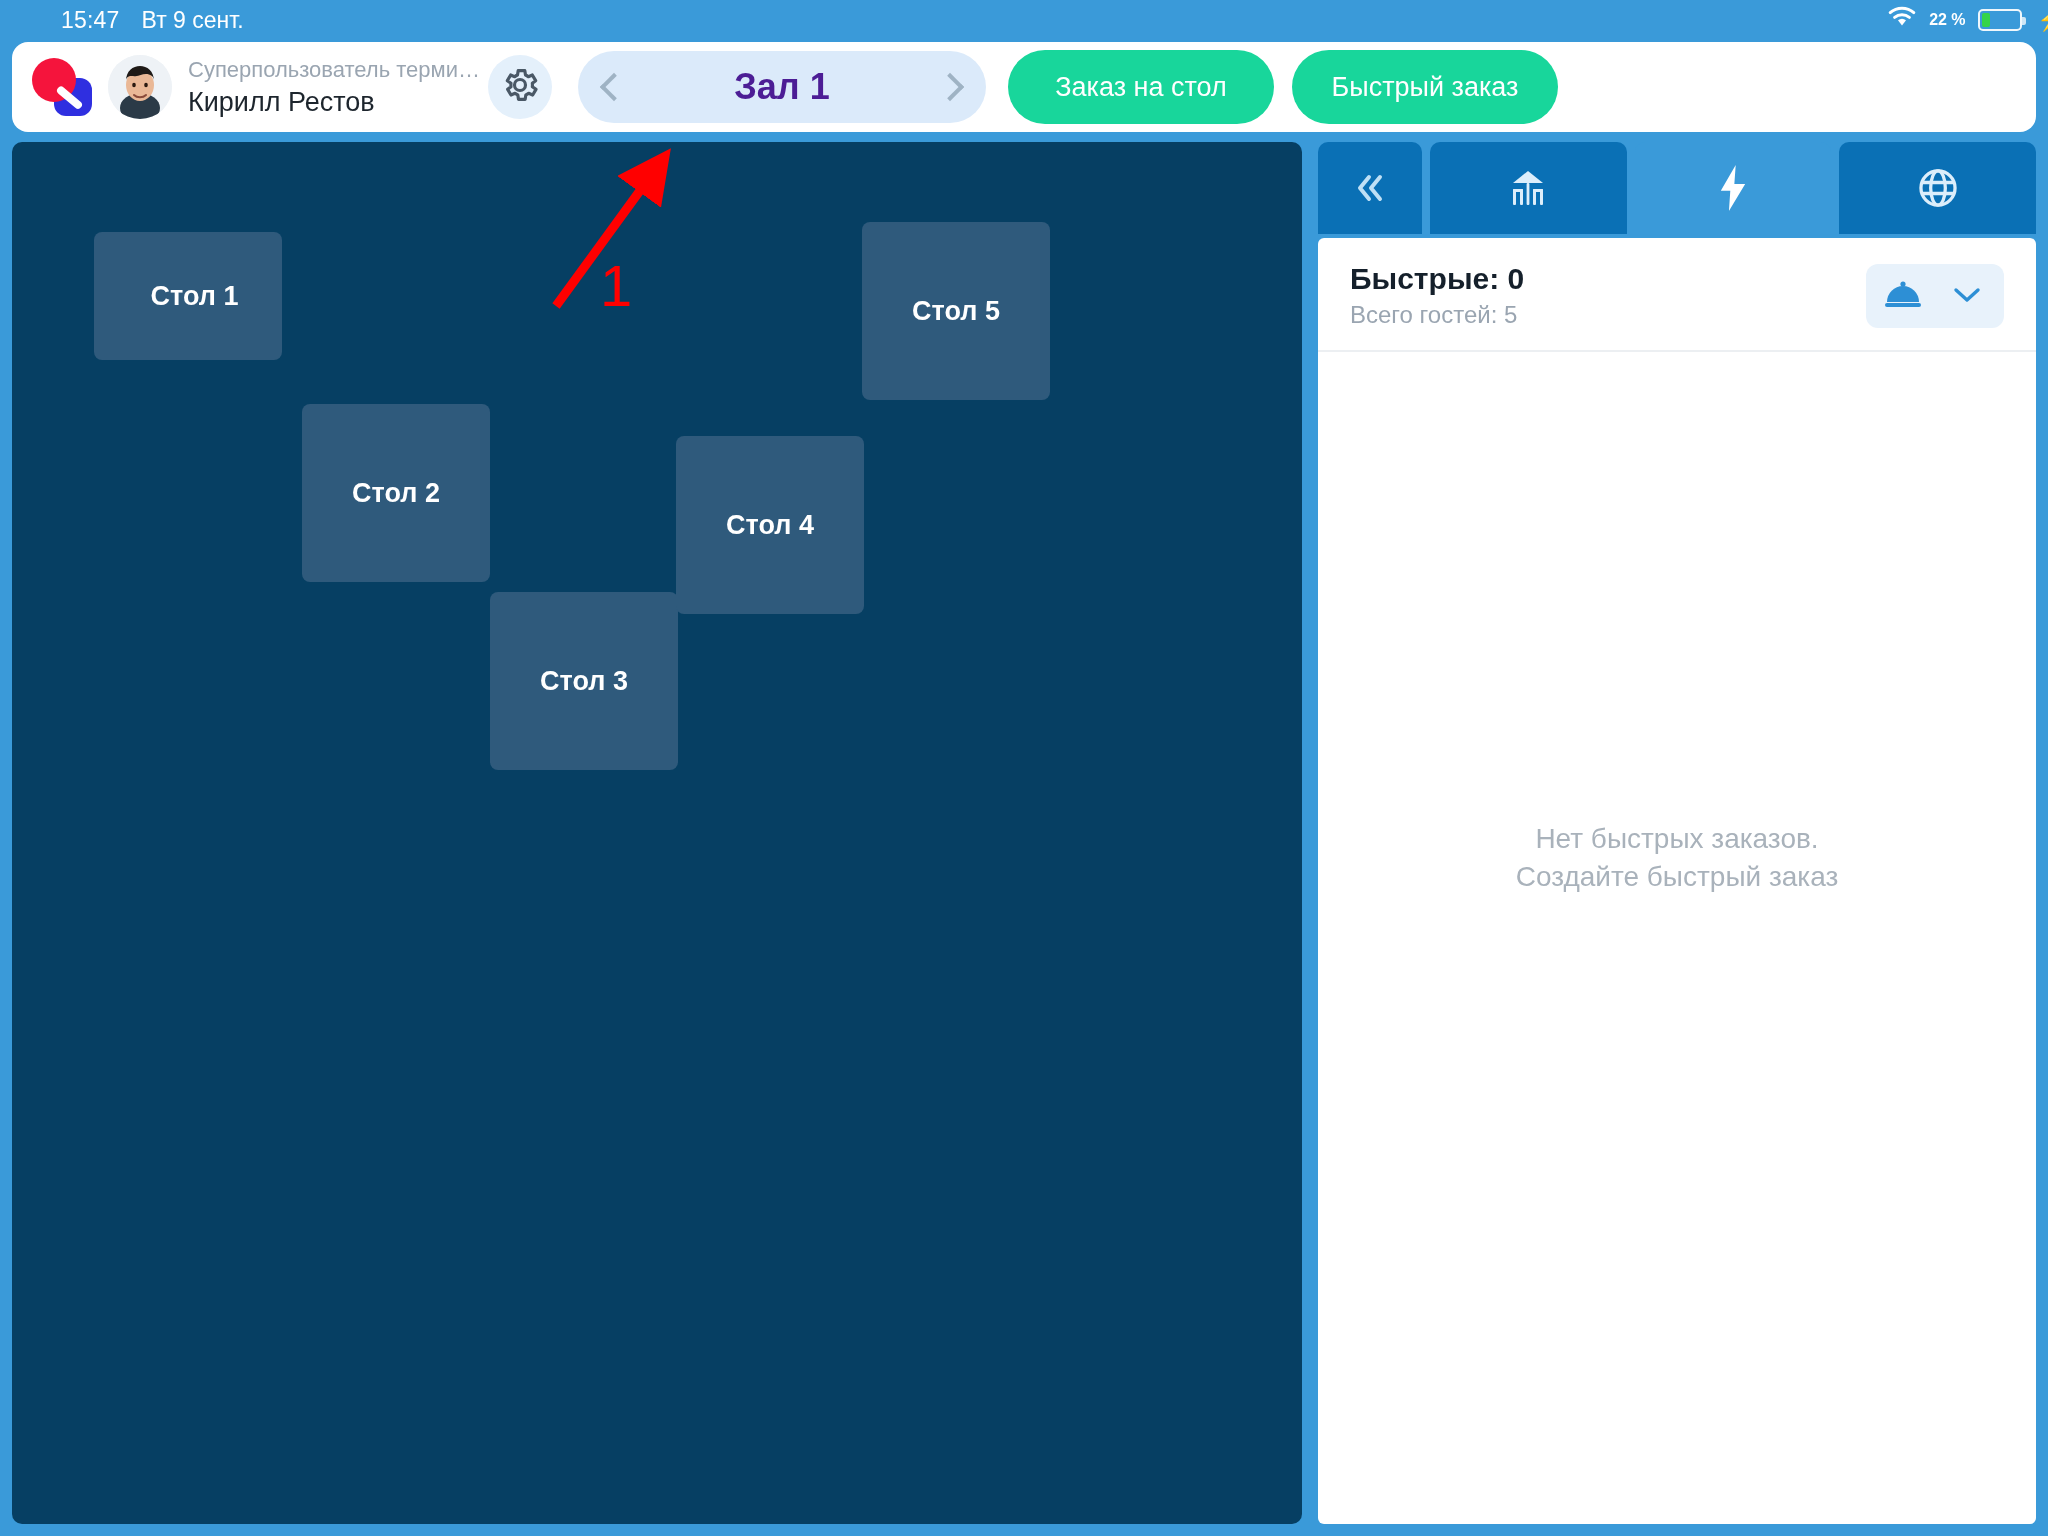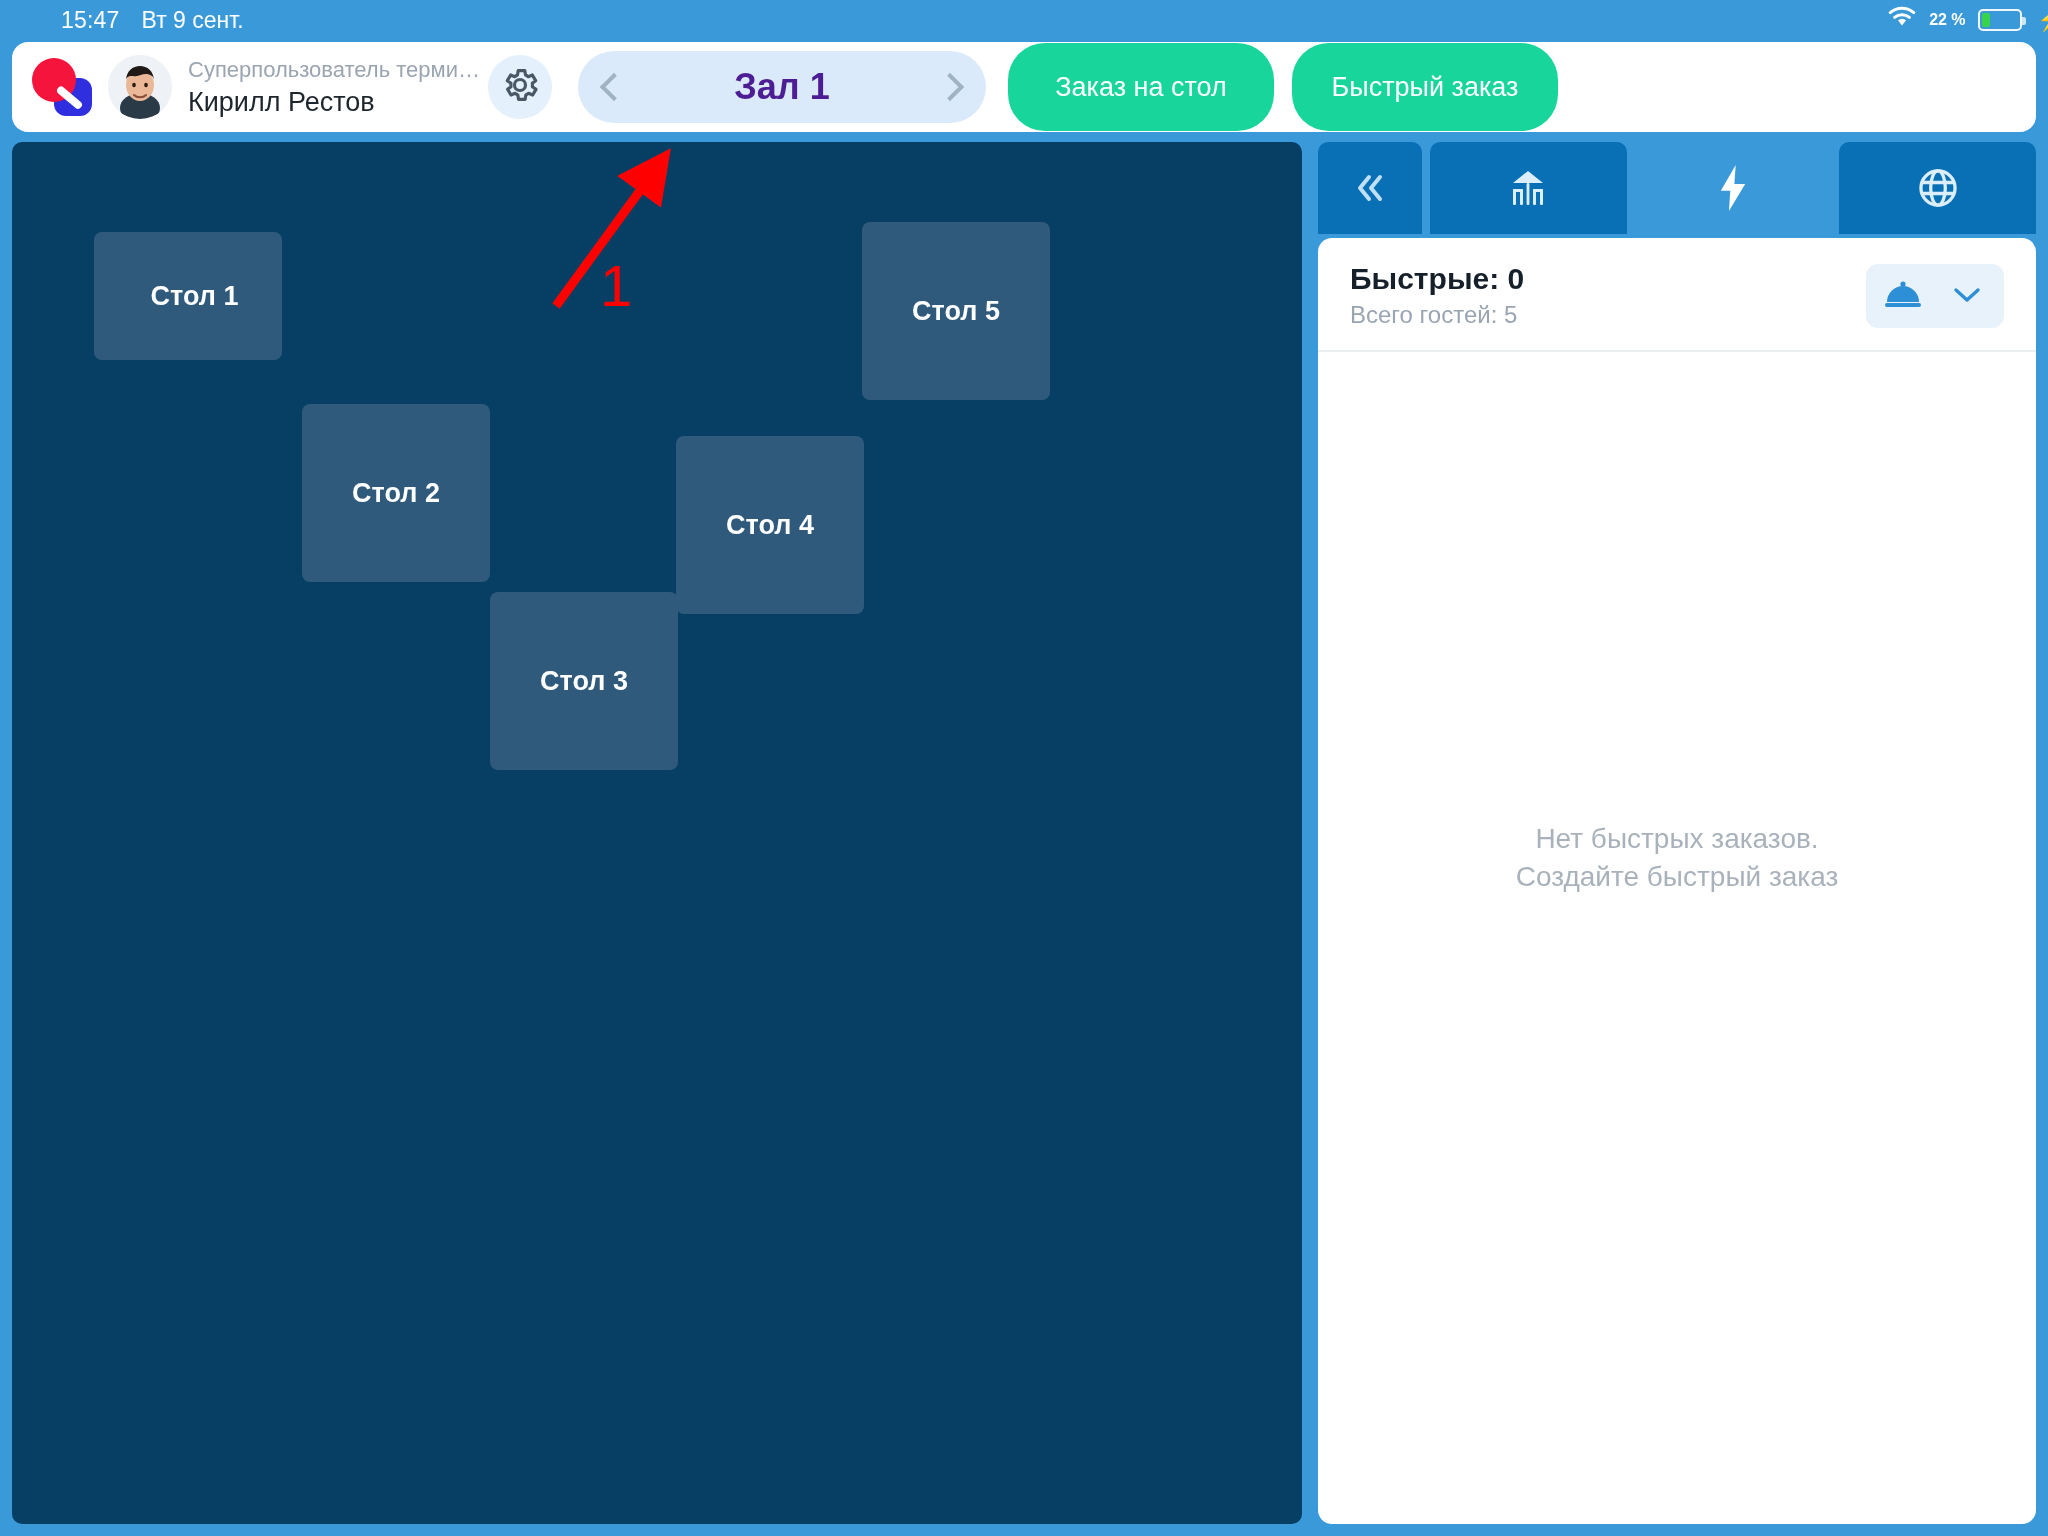--- a/index.html
+++ b/index.html
@@ -79,21 +79,21 @@
     margin-left: 26px; width: 408px; height: 72px; border-radius: 36px;
     background: #dbeafa; display: flex; align-items: center; justify-content: space-between;
     padding: 0 26px; flex: none;
   }
   .hall-name { font-size: 36px; font-weight: 700; color: #4c1d95; }
   .chev { width: 20px; height: 20px; border-right: 4px solid #9fb3c4; border-bottom: 4px solid #9fb3c4; }
   .chev.left { transform: rotate(135deg); }
   .chev.right { transform: rotate(-45deg); }
 
   .btn-green {
-    height: 88px; border-radius: 37px; background: #18d69b; color: #fff;
+    height: 74px; border-radius: 37px; background: #18d69b; color: #fff;
     display: flex; align-items: center; justify-content: center;
     font-size: 27px; font-weight: 400; flex: none;
   }
   .btn-order-table { width: 266px; margin-left: 22px; }
   .btn-quick-order { width: 266px; margin-left: 18px; }
 
   
   .floorplan {
     position: absolute; left: 12px; top: 142px; width: 1290px; height: 1382px;
     background: #063f63; border-radius: 10px; overflow: hidden;
@@ -110,21 +110,21 @@
   .tab {
     flex: 1; border-radius: 10px 10px 0 0; background: #0a70b5;
     display: flex; align-items: center; justify-content: center;
   }
   .tab.collapse { flex: 0 0 104px; background: #0a70b5; }
   .tab.active { background: #3a9ad9; }
   .tab svg { display: block; }
 
   .panel-body {
     position: absolute; left: 0; top: 96px; width: 718px; height: 1286px;
-    background: #ffffff; border-radius: 14px; display: flex; flex-direction: column;
+    background: #ffffff; border-radius: 6px; display: flex; flex-direction: column;
   }
   .panel-head { display: flex; align-items: center; padding: 22px 32px 18px 32px; }
   .panel-counts { display: flex; flex-direction: column; }
   .panel-title { font-size: 30px; font-weight: 700; color: #15202b; line-height: 38px; }
   .panel-sub { font-size: 24px; color: #9aa5b1; line-height: 34px; }
   .panel-actions { margin-left: auto; display: flex; align-items: center; gap: 2px;
     background: #e8f2fb; border-radius: 12px; padding: 6px 6px; }
   .act-btn { width: 62px; height: 52px; display: flex; align-items: center; justify-content: center; }
   .divider { height: 2px; background: #eceff2; margin: 0; }
   .empty-state {

